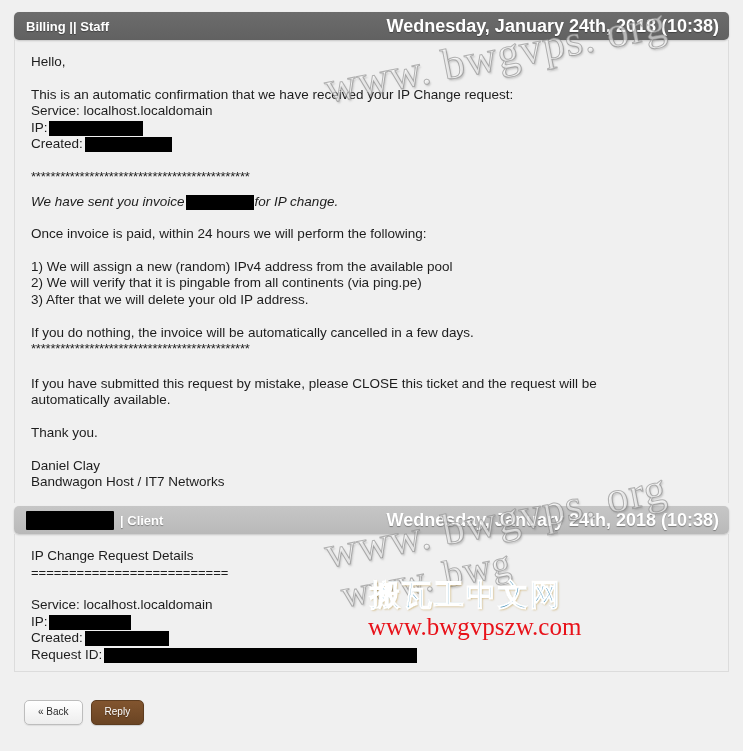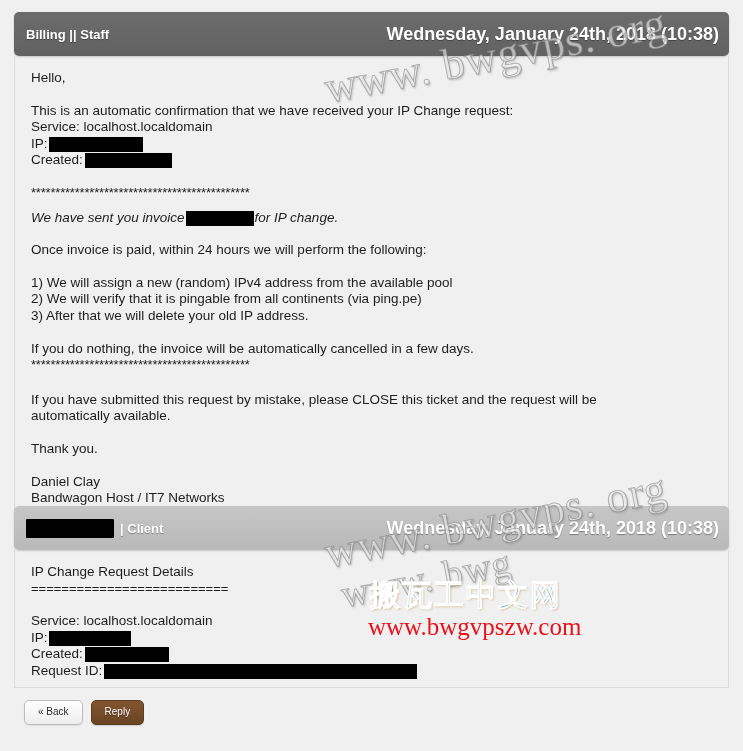--- a/index.html
+++ b/index.html
@@ -11,21 +11,21 @@
   }
   #root {
     position: relative;
     width: 743px; height: 751px;
     background: #f0f0f0;
   }
 
   
   .msg { position: absolute; left: 14px; width: 715px; }
   .msg-head {
-    height: 44px;
+    height: 28px;
     border-radius: 5px;
     display: flex; align-items: center;
     padding: 0 10px 0 12px;
     box-sizing: border-box;
     font-size: 13px; font-weight: bold;
     color: #ffffff;
     text-shadow: 0 1px 1px rgba(0,0,0,.35);
     position: relative;
     box-shadow: 0 1px 2px rgba(0,0,0,.18);
   }

